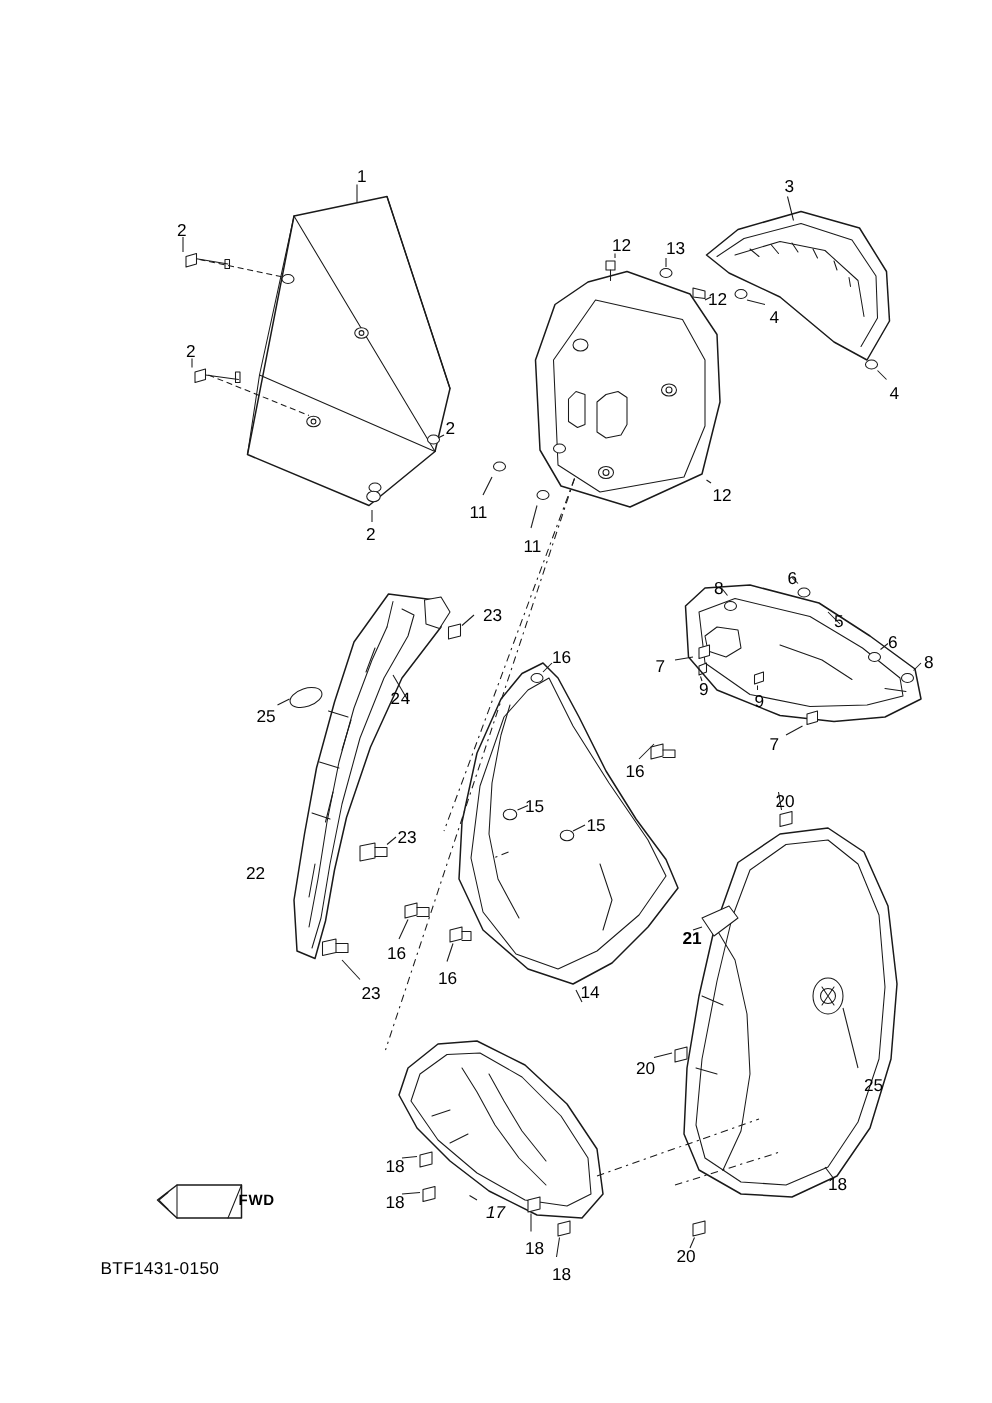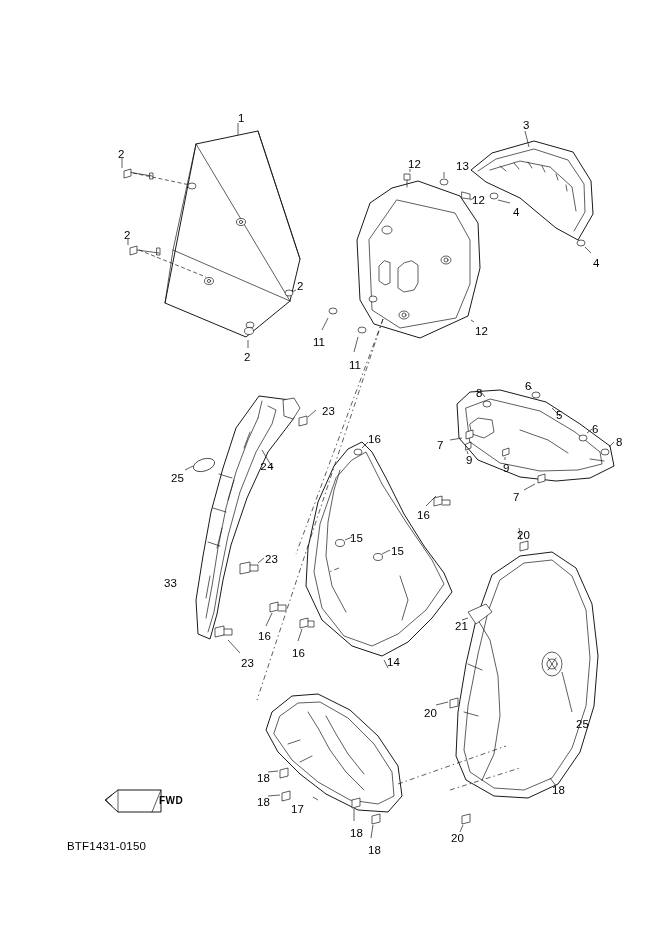--- a/index.html
+++ b/index.html
@@ -283,21 +283,21 @@
 
   <div class="callout" style="left:238px; top:113px;">1</div>
   <div class="callout" style="left:118px; top:149px;">2</div>
   <div class="callout" style="left:124px; top:230px;">2</div>
   <div class="callout" style="left:297px; top:281px;">2</div>
   <div class="callout" style="left:244px; top:352px;">2</div>
   <div class="callout" style="left:523px; top:120px;">3</div>
   <div class="callout" style="left:513px; top:207px;">4</div>
   <div class="callout" style="left:593px; top:258px;">4</div>
   <div class="callout" style="left:408px; top:159px;">12</div>
-  <div class="callout" style="left:444px; top:161px;margin-left:12px;">13</div>
+  <div class="callout" style="left:444px; top:161px;">13</div>
   <div class="callout" style="left:472px; top:195px;">12</div>
   <div class="callout" style="left:475px; top:326px;">12</div>
   <div class="callout" style="left:313px; top:337px;">11</div>
   <div class="callout" style="left:349px; top:360px;">11</div>
   <div class="callout" style="left:476px; top:388px;">8</div>
   <div class="callout" style="left:525px; top:381px;">6</div>
   <div class="callout" style="left:556px; top:410px;">5</div>
   <div class="callout" style="left:592px; top:424px;">6</div>
   <div class="callout" style="left:616px; top:437px;">8</div>
   <div class="callout" style="left:437px; top:440px;">7</div>
@@ -305,33 +305,33 @@
   <div class="callout" style="left:503px; top:463px;">9</div>
   <div class="callout" style="left:513px; top:492px;">7</div>
   <div class="callout" style="left:322px; top:406px;">23</div>
   <div class="callout" style="left:171px; top:473px;">25</div>
   <div class="callout" style="left:260px; top:461px;font-family:Liberation Mono, monospace;">24</div>
   <div class="callout" style="left:368px; top:434px;">16</div>
   <div class="callout" style="left:417px; top:510px;">16</div>
   <div class="callout" style="left:350px; top:533px;">15</div>
   <div class="callout" style="left:391px; top:546px;">15</div>
   <div class="callout" style="left:265px; top:554px;">23</div>
-  <div class="callout" style="left:164px; top:578px;">33</div>
+  <div class="callout" style="left:164px; top:578px;">22</div>
   <div class="callout" style="left:258px; top:631px;">16</div>
   <div class="callout" style="left:292px; top:648px;">16</div>
   <div class="callout" style="left:241px; top:658px;">23</div>
   <div class="callout" style="left:387px; top:657px;">14</div>
   <div class="callout" style="left:517px; top:530px;">20</div>
-  <div class="callout" style="left:455px; top:621px;">21</div>
+  <div class="callout" style="left:455px; top:621px;font-weight:bold;">21</div>
   <div class="callout" style="left:576px; top:719px;">25</div>
   <div class="callout" style="left:424px; top:708px;">20</div>
   <div class="callout" style="left:552px; top:785px;">18</div>
   <div class="callout" style="left:257px; top:773px;">18</div>
   <div class="callout" style="left:257px; top:797px;">18</div>
-  <div class="callout" style="left:291px; top:804px;">17</div>
+  <div class="callout" style="left:324px; top:804px;font-style:italic;">17</div>
   <div class="callout" style="left:350px; top:828px;">18</div>
   <div class="callout" style="left:368px; top:845px;">18</div>
   <div class="callout" style="left:451px; top:833px;">20</div>
 
   <div class="fwd-label" style="left:123px; top:795px;padding-left:36px;">FWD</div>
 
   <div class="partcode" style="left:67px; top:840px;">BTF1431-0150</div>
 
 </div>
 

